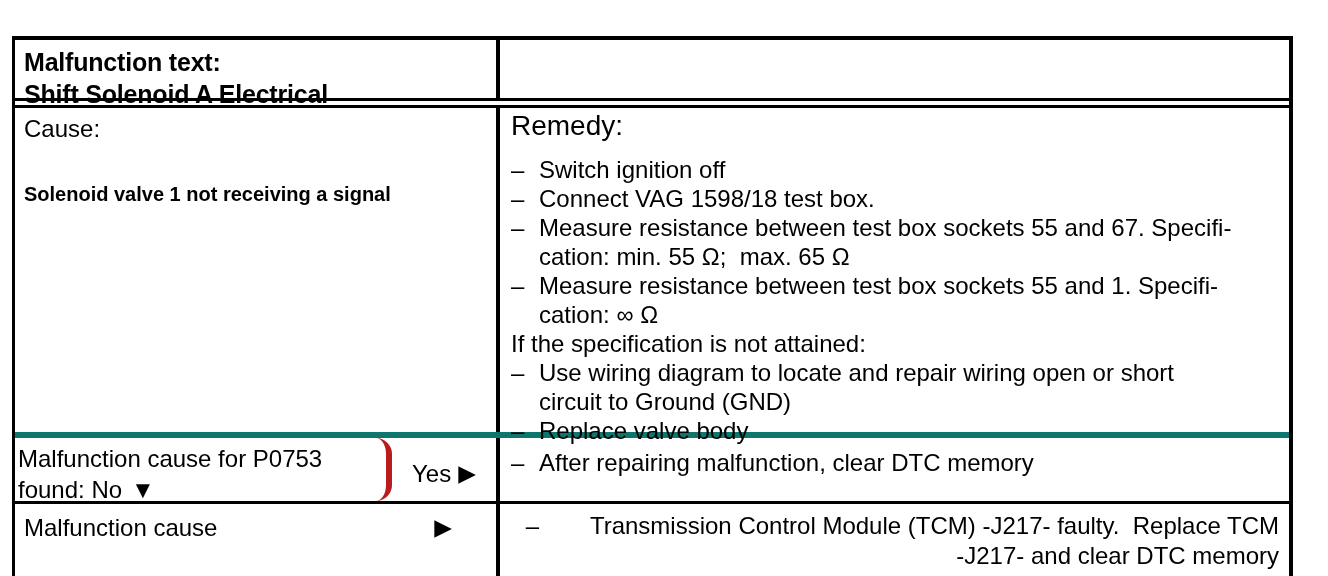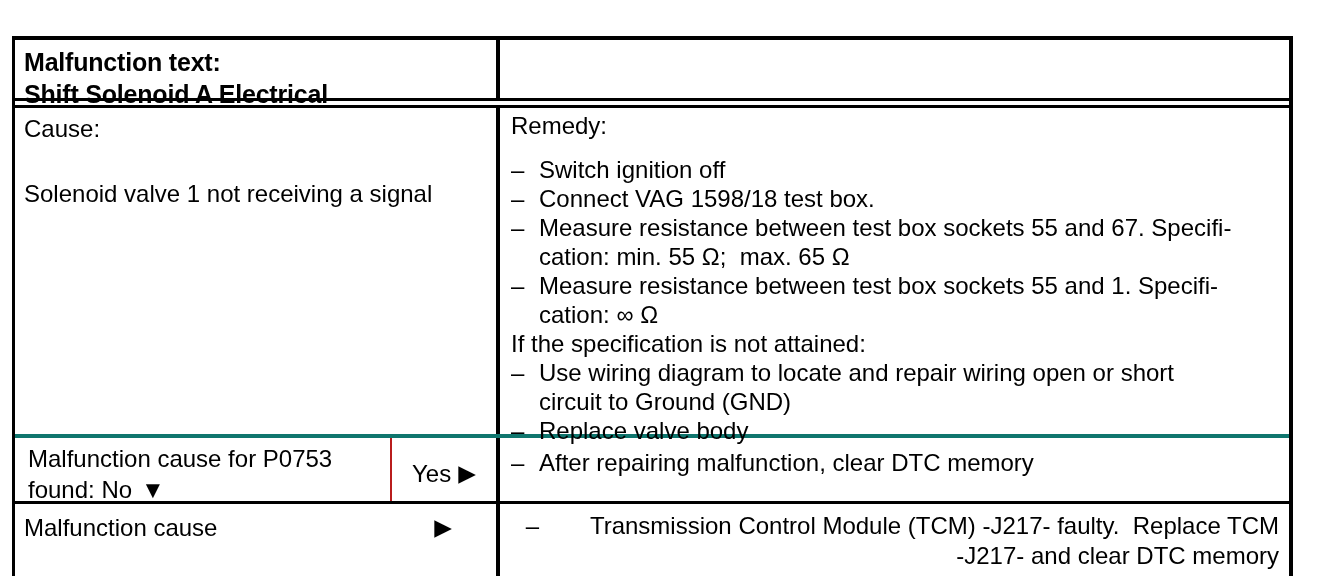--- a/index.html
+++ b/index.html
@@ -21,41 +21,41 @@
     height: 557px;
     border: 4px solid #000;
     border-left-width: 3px;
     border-bottom-width: 6px;
     display: flex;
     flex-direction: column;
     background: #fff;
   }
   .row { display: flex; width: 100%; }
   .row-header   { height: 68px;  border-bottom: 10px double #000; }
-  .row-cause    { height: 330px; border-bottom: 4px solid #0f766e; }
+  .row-cause    { height: 330px; border-bottom: 6px solid #0f766e; }
   .row-decision { height: 66px;  border-bottom: 3px solid #000; }
   .row-fallback { flex: 1; text-align: right; }
 
   .cell-left  { width: 485px; border-right: 4px solid #000; flex: none; }
   .cell-right { flex: 1; }
 
   .pad  { padding: 6px 8px 4px 9px; }
   .padr { padding: 3px 10px 4px 11px; }
 
   .bold-head { font-weight: bold; font-size: 25px; line-height: 32px; letter-spacing: -0.2px; }
-  .body-txt  { font-size: 24px; line-height: 32px; }
+  .body-txt  { font-size: 20px; line-height: 32px; font-weight: bold; }
 
   .cause-title  { font-size: 24px; line-height: 30px; margin-bottom: 34px; }
-  .remedy-title { font-size: 24px; line-height: 30px; margin-bottom: 14px; }
+  .remedy-title { font-size: 28px; line-height: 30px; margin-bottom: 14px; }
 
   .rline { display: flex; font-size: 24px; line-height: 29px; }
   .bullet { width: 28px; flex: none; }
   .rtext { flex: 1; white-space: pre-wrap; }
 
-  .q-cell { width: 377px; border-right: 2px solid #b91c1c; flex: none; font-size: 24px; line-height: 31px; padding: 5px 6px 4px 13px; }
+  .q-cell { width: 377px; border-right: 6px solid #b91c1c; flex: none; font-size: 24px; line-height: 31px; padding: 5px 6px 4px 3px; border-radius: 16px; }
   .yes-cell {
     flex: 1;
     display: flex;
     align-items: flex-start;
     justify-content: center;
     padding-top: 22px;
     font-size: 24px;
   }
   .arrow { display: inline-block; font-size: 23px; line-height: 24px; }
   .yes-cell .arrow { margin-left: 7px; position: relative; top: 1px; }

